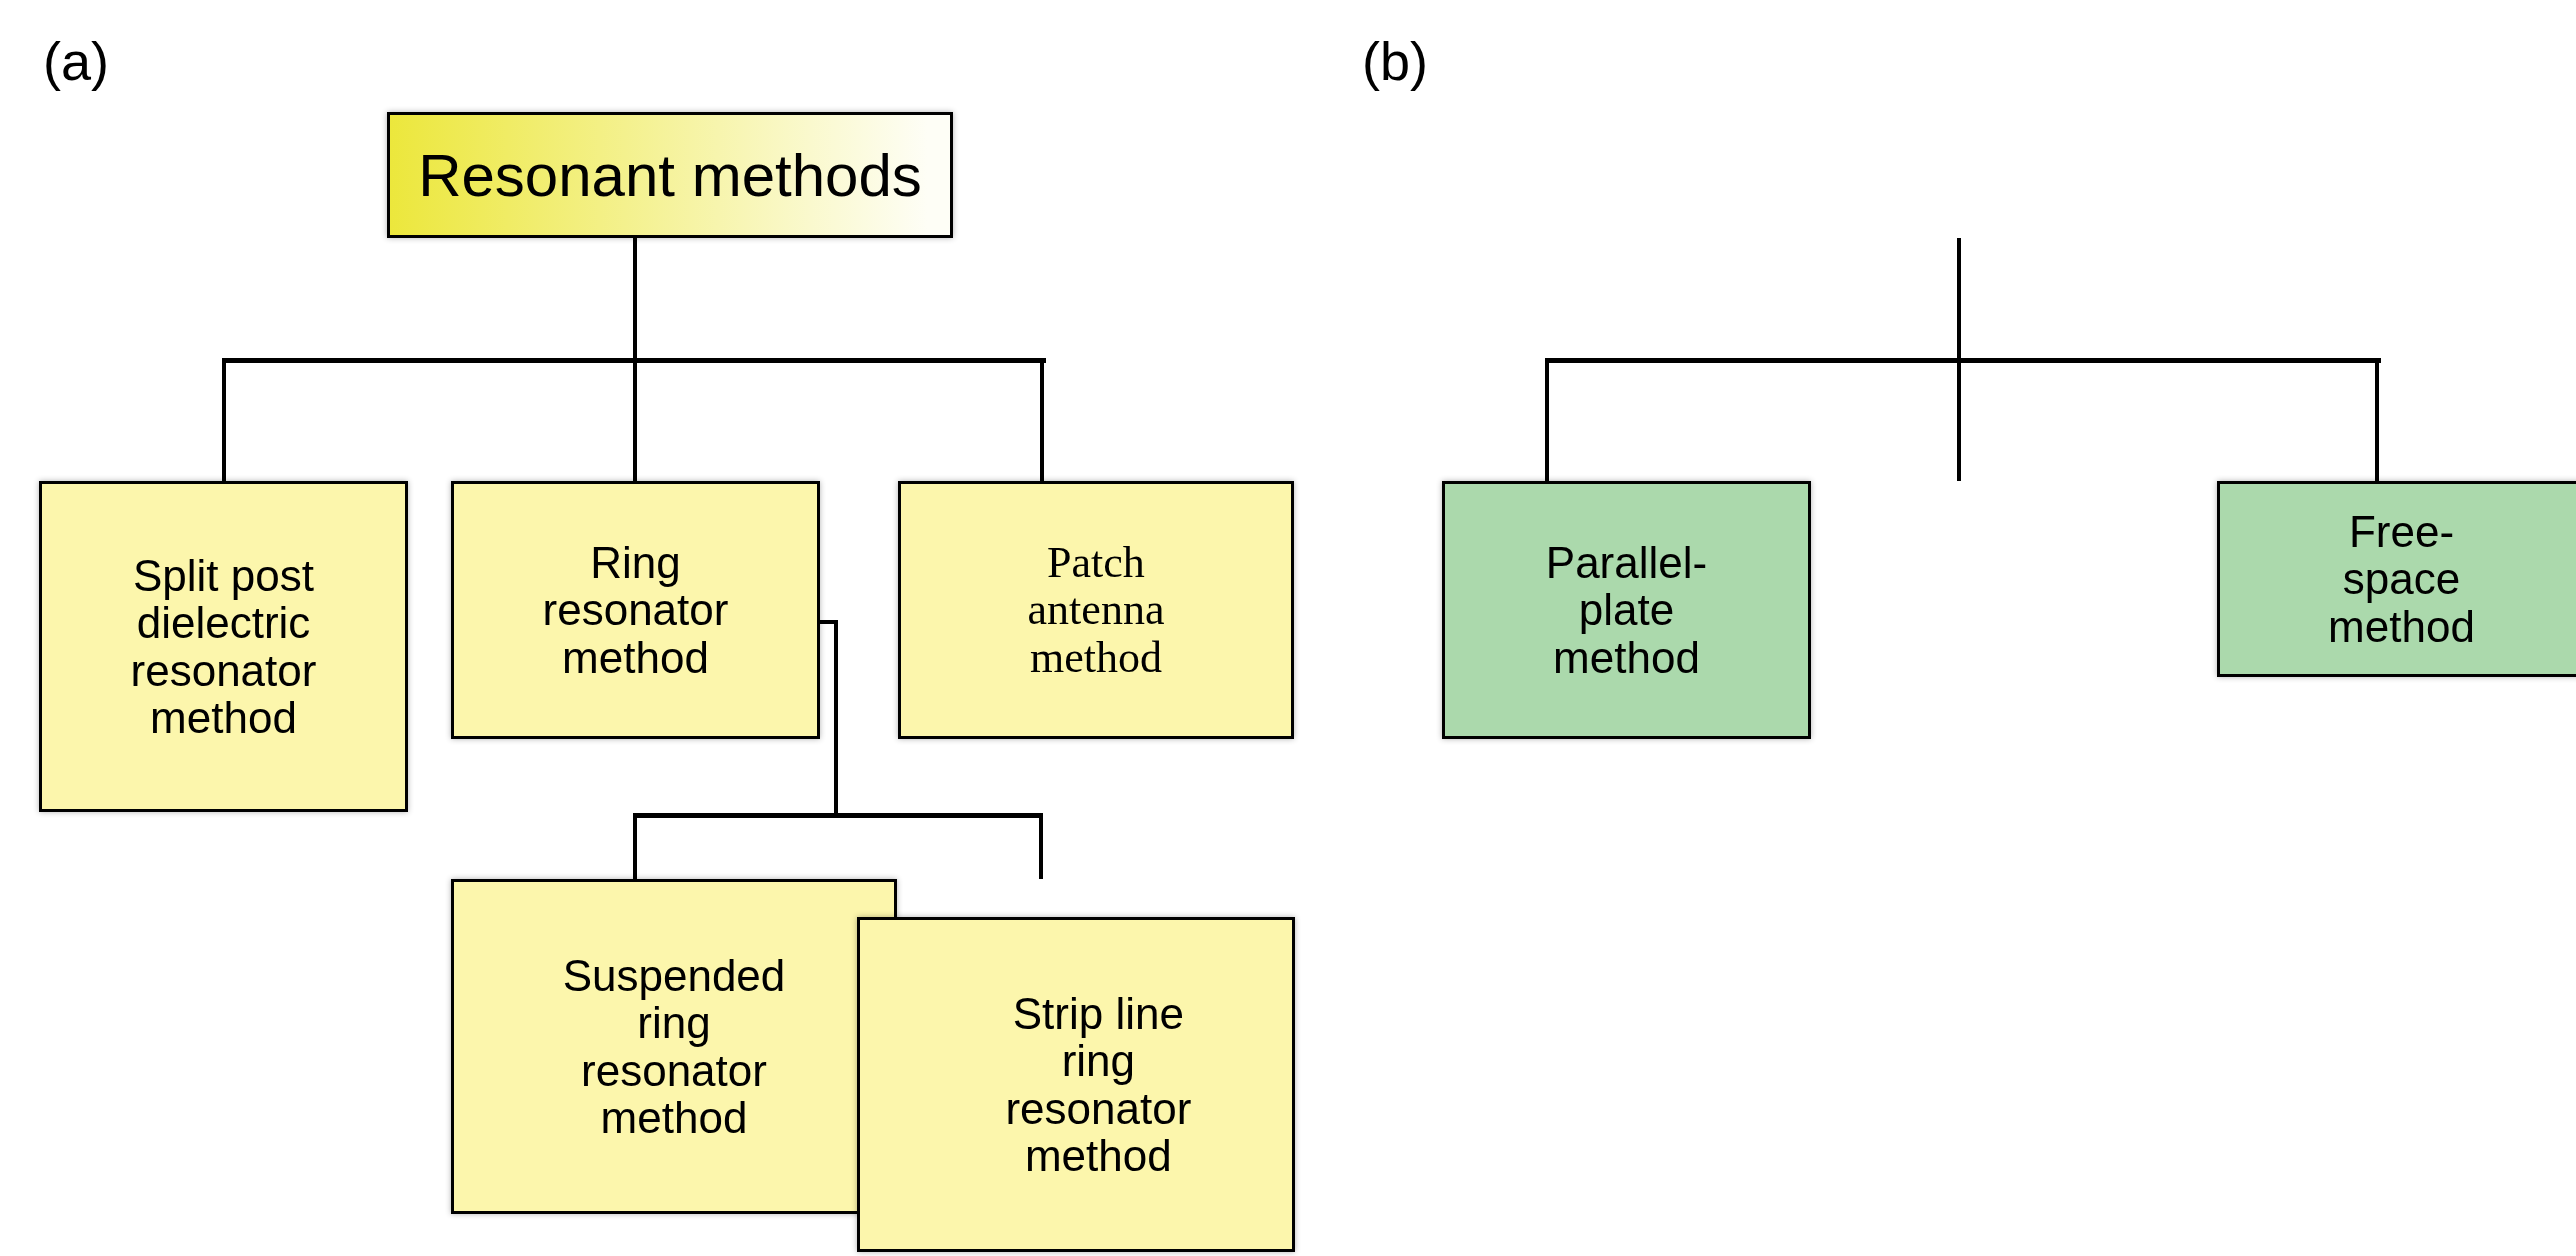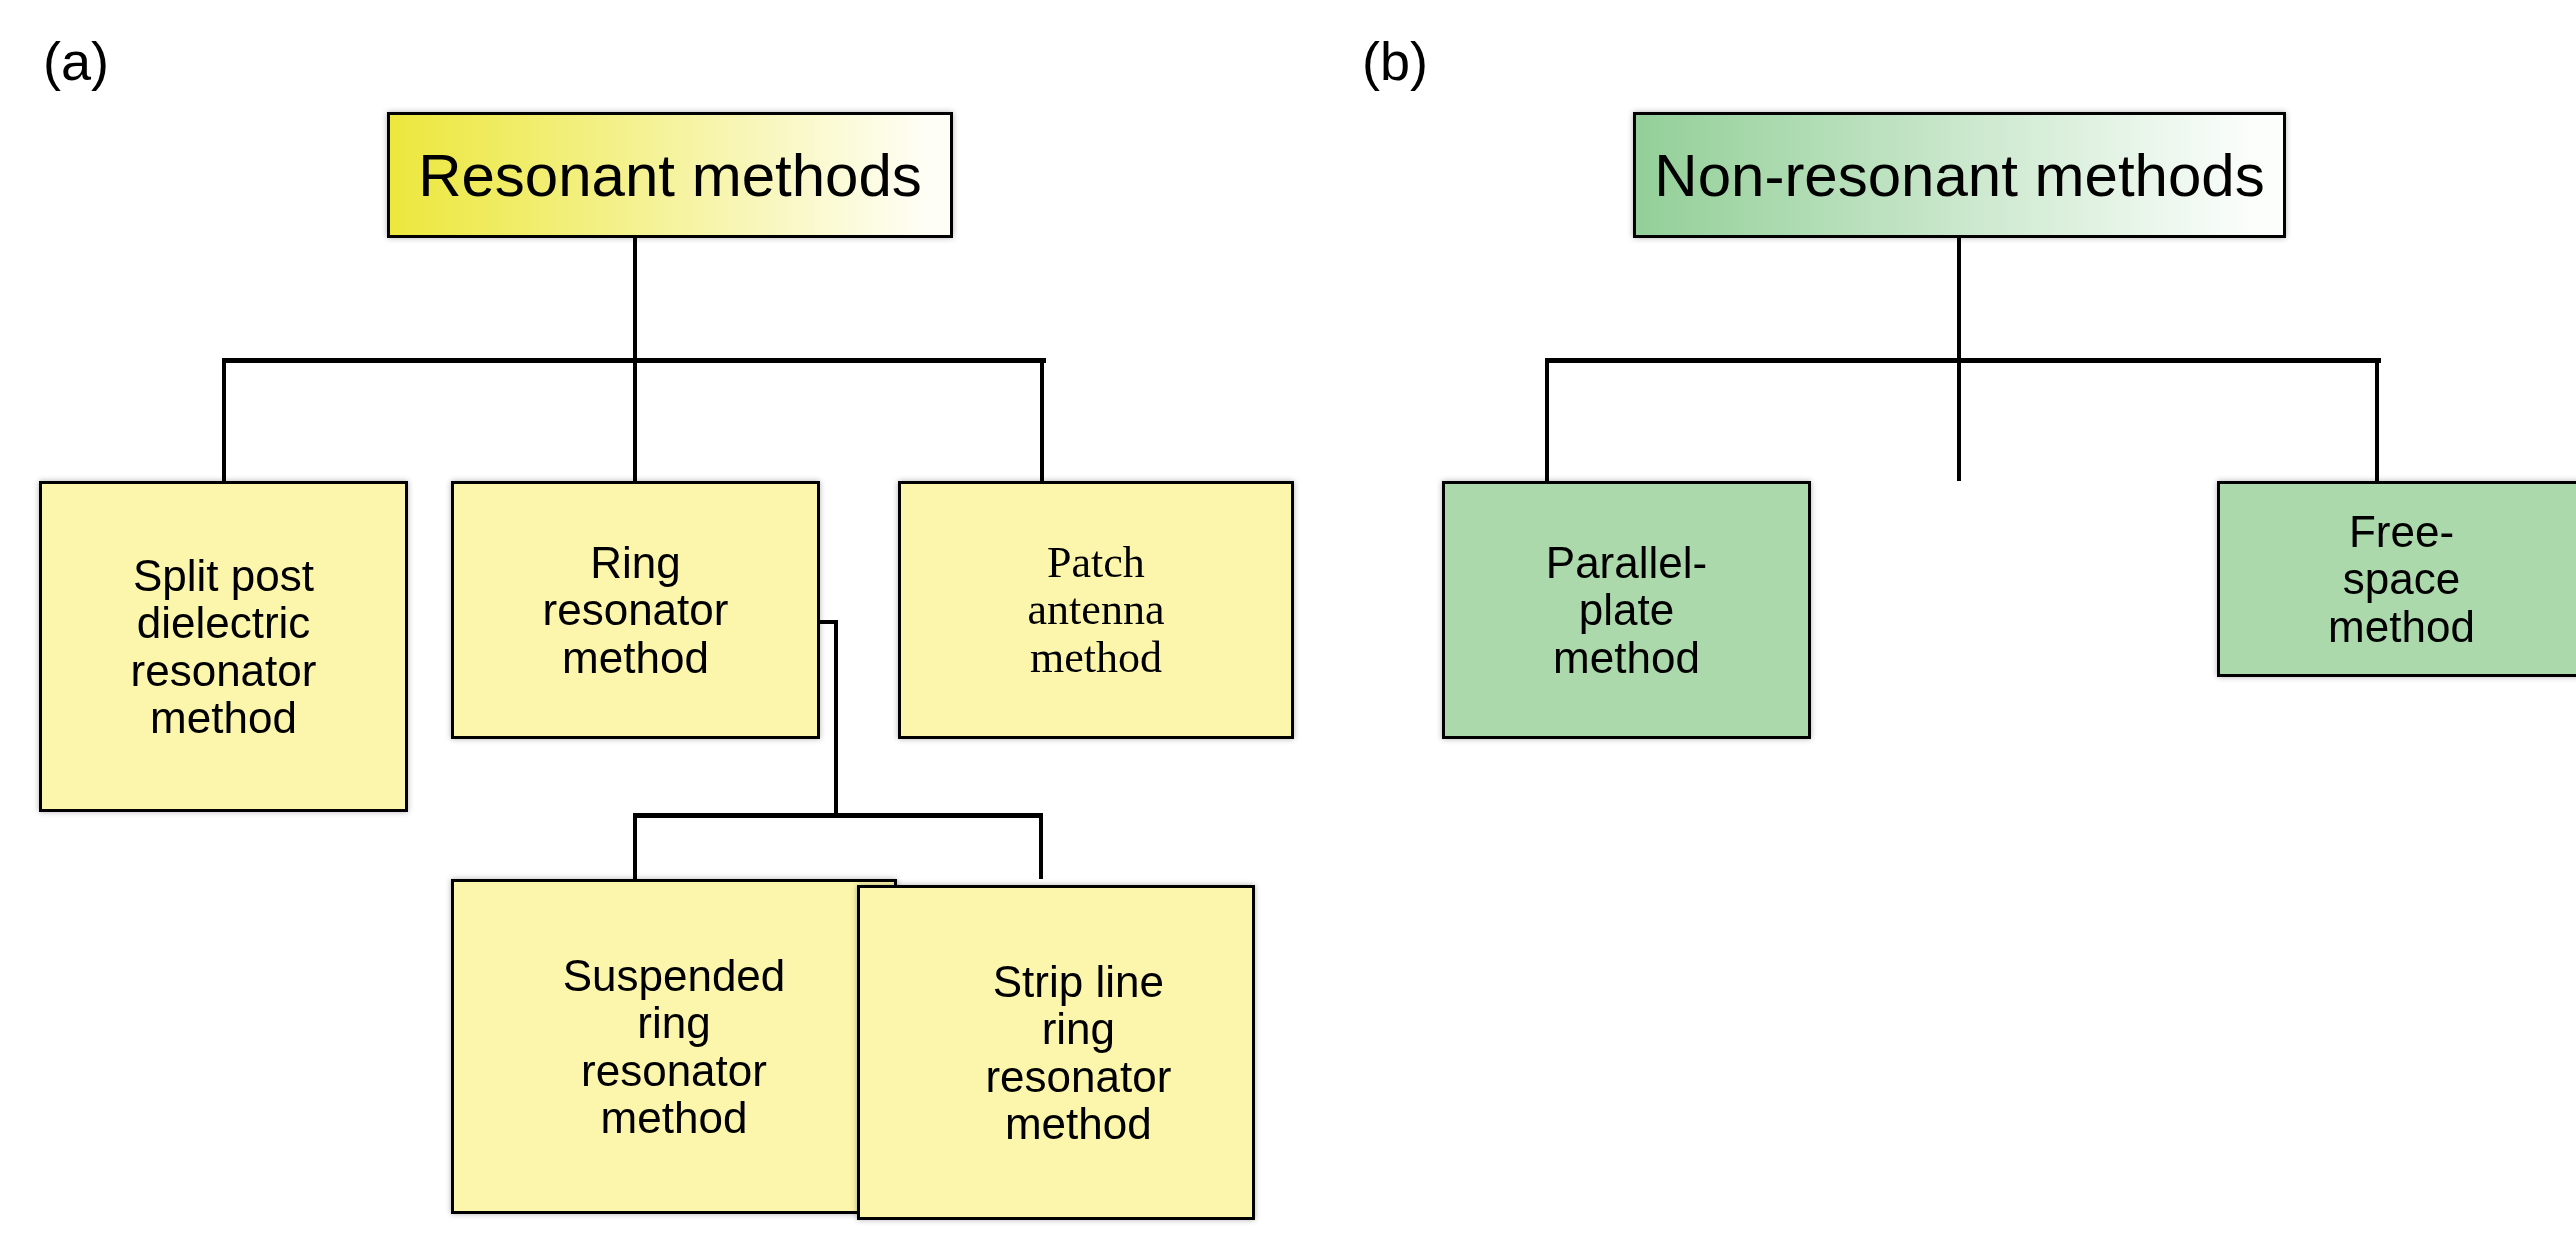--- a/index.html
+++ b/index.html
@@ -89,32 +89,29 @@
   <div class="line" style="left:633px;top:813px;width:410px;height:4.9px;"></div>
   <div class="line" style="left:633px;top:813px;width:4.1px;height:66px;"></div>
   <div class="line" style="left:1039px;top:813px;width:4.1px;height:66px;"></div>
 
   <div class="node leaf yellow-leaf" style="left:451px;top:879px;width:446px;height:335px;">
     <span>Suspended
 ring
 resonator
 method</span>
   </div>
-  <div class="node leaf yellow-leaf" style="left:857px;top:885px;width:398px;height:335px;padding-left:48px;">
+  <div class="node leaf yellow-leaf" style="left:857px;top:917px;width:438px;height:335px;padding-left:48px;">
     <span>Strip line
 ring
 resonator
 method</span>
   </div>
 
   <div class="panel-label" style="left:1362px;top:34px;">(b)</div>
 
-  <div class="node root green-grad" style="left:1633px;top:112px;width:653px;height:126px;">
-    <span>Non-resonant methods</span>
-  </div>
 
   <div class="line" style="left:1957px;top:238px;width:4.1px;height:121px;"></div>
   <div class="line" style="left:1545px;top:358px;width:836px;height:4.9px;"></div>
   <div class="line" style="left:1545px;top:358px;width:4.1px;height:123px;"></div>
   <div class="line" style="left:1957px;top:363px;width:4.1px;height:118px;"></div>
   <div class="line" style="left:2375px;top:358px;width:4.1px;height:123px;"></div>
 
   <div class="node leaf green-leaf" style="left:1442px;top:481px;width:369px;height:258px;">
     <span>Parallel-
 plate

